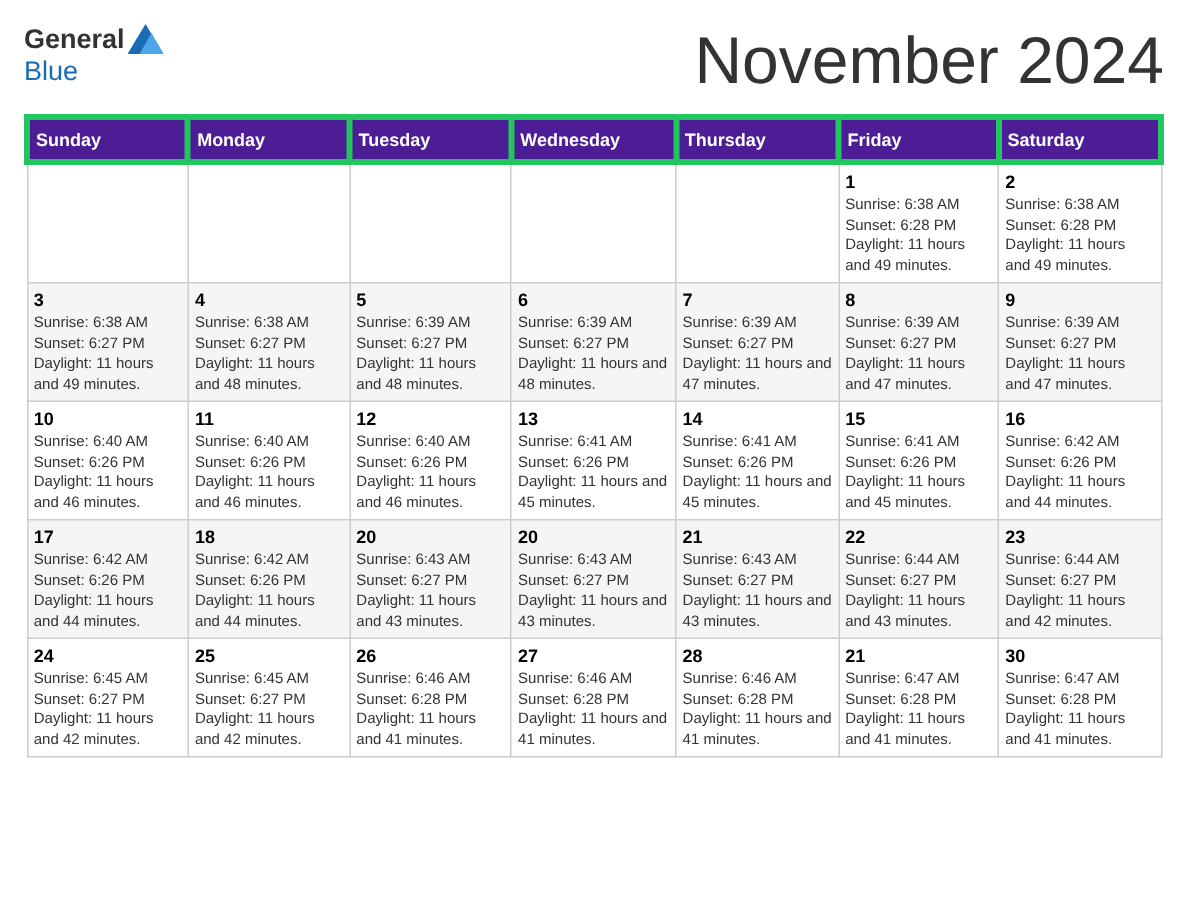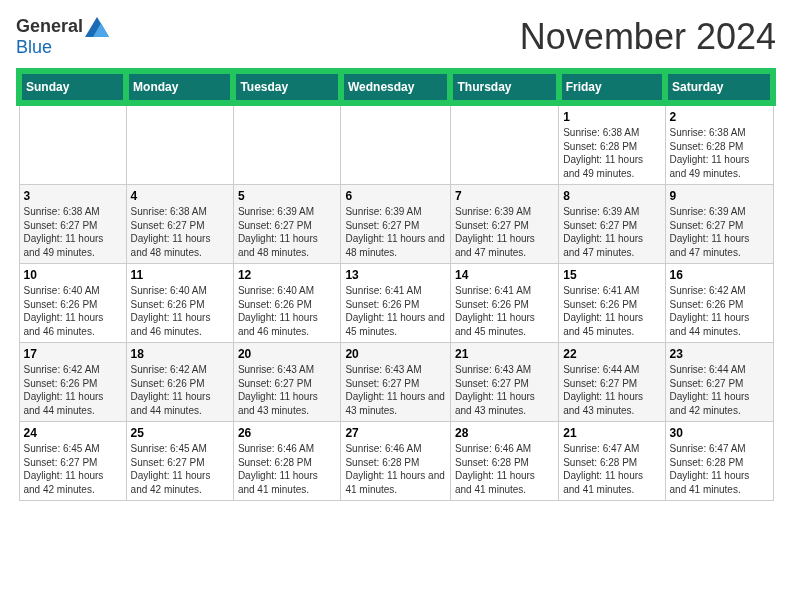--- a/index.html
+++ b/index.html
@@ -16,62 +16,62 @@
       align-items: flex-start;
       margin-bottom: 10px;
     }
     .logo {
       display: flex;
       flex-direction: column;
       align-items: flex-start;
     }
     .logo-text {
       display: flex;
-      align-items: flex-end;
+      align-items: flex-start;
     }
     .logo-general {
       font-size: 18px;
       font-weight: bold;
       color: #333;
     }
     .logo-blue {
       font-size: 18px;
       font-weight: normal;
       color: #1a6bb5;
     }
     .logo-icon {
       width: 24px;
       height: 20px;
       margin-left: 2px;
     }
     .title-block {
       text-align: right;
     }
     .month-title {
-      font-size: 36px;
+      font-size: 44px;
       color: #333;
       font-weight: normal;
     }
     .location-title {
       font-size: 16px;
       color: #555;
     }
     .calendar {
       width: 100%;
       border-collapse: collapse;
       font-size: 10.5px;
     }
     .calendar thead tr th {
-      background-color: #0f766e;
+      background-color: #4c1d95;
       color: #fff;
       padding: 6px 4px;
       text-align: left;
       font-size: 12px;
       font-weight: bold;
-      border: 6px solid #22c55e;
+      border: 4px solid #22c55e;
     }
     .calendar tbody tr td {
       border: 1px solid #ccc;
       vertical-align: top;
       padding: 4px;
       width: 113px;
       min-height: 70px;
       height: 70px;
       background: #fff;
     }

